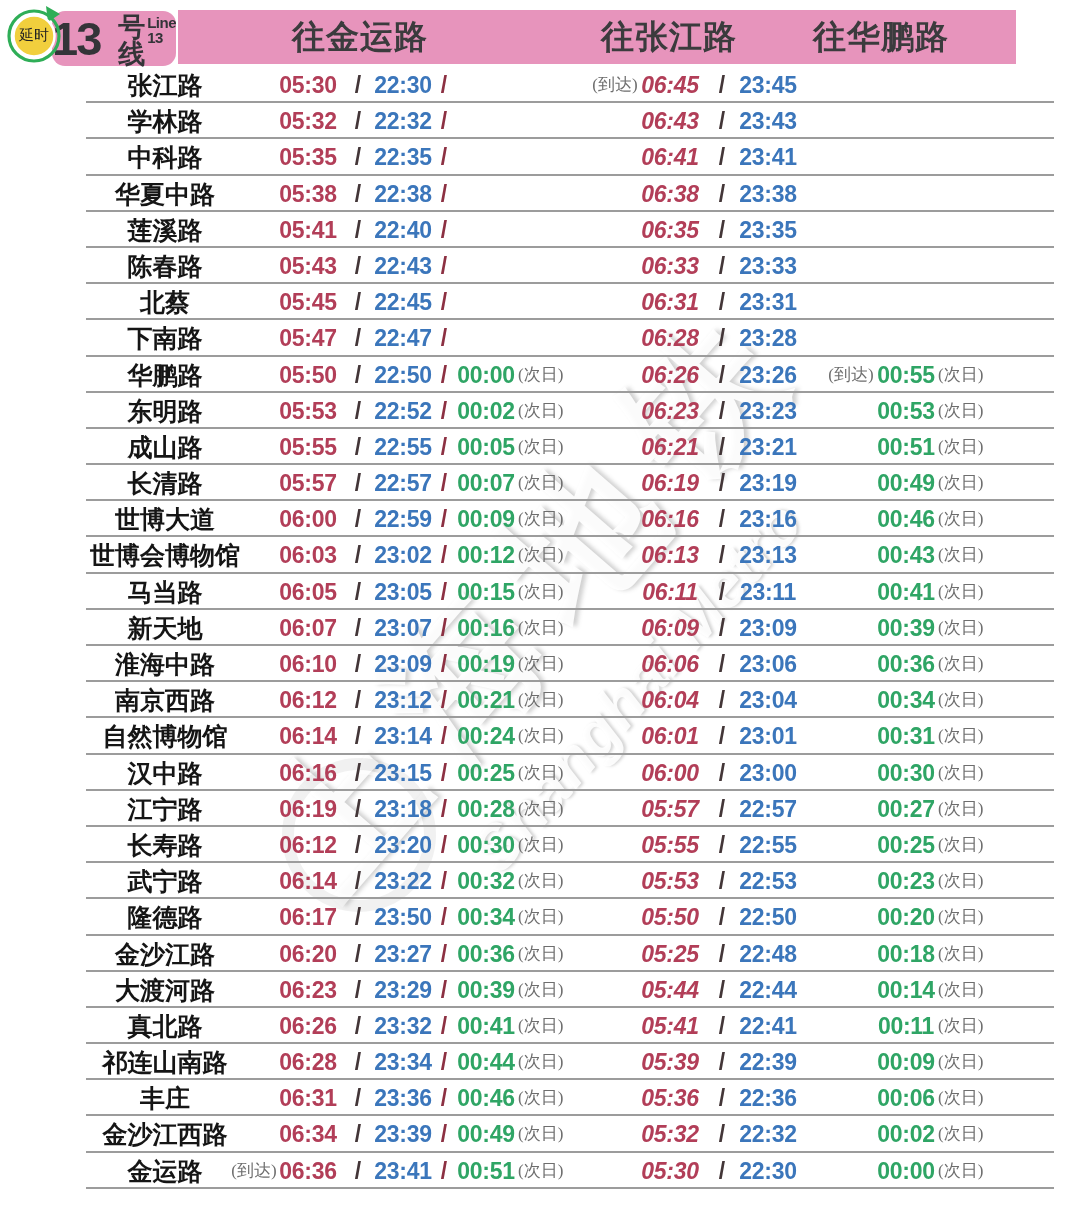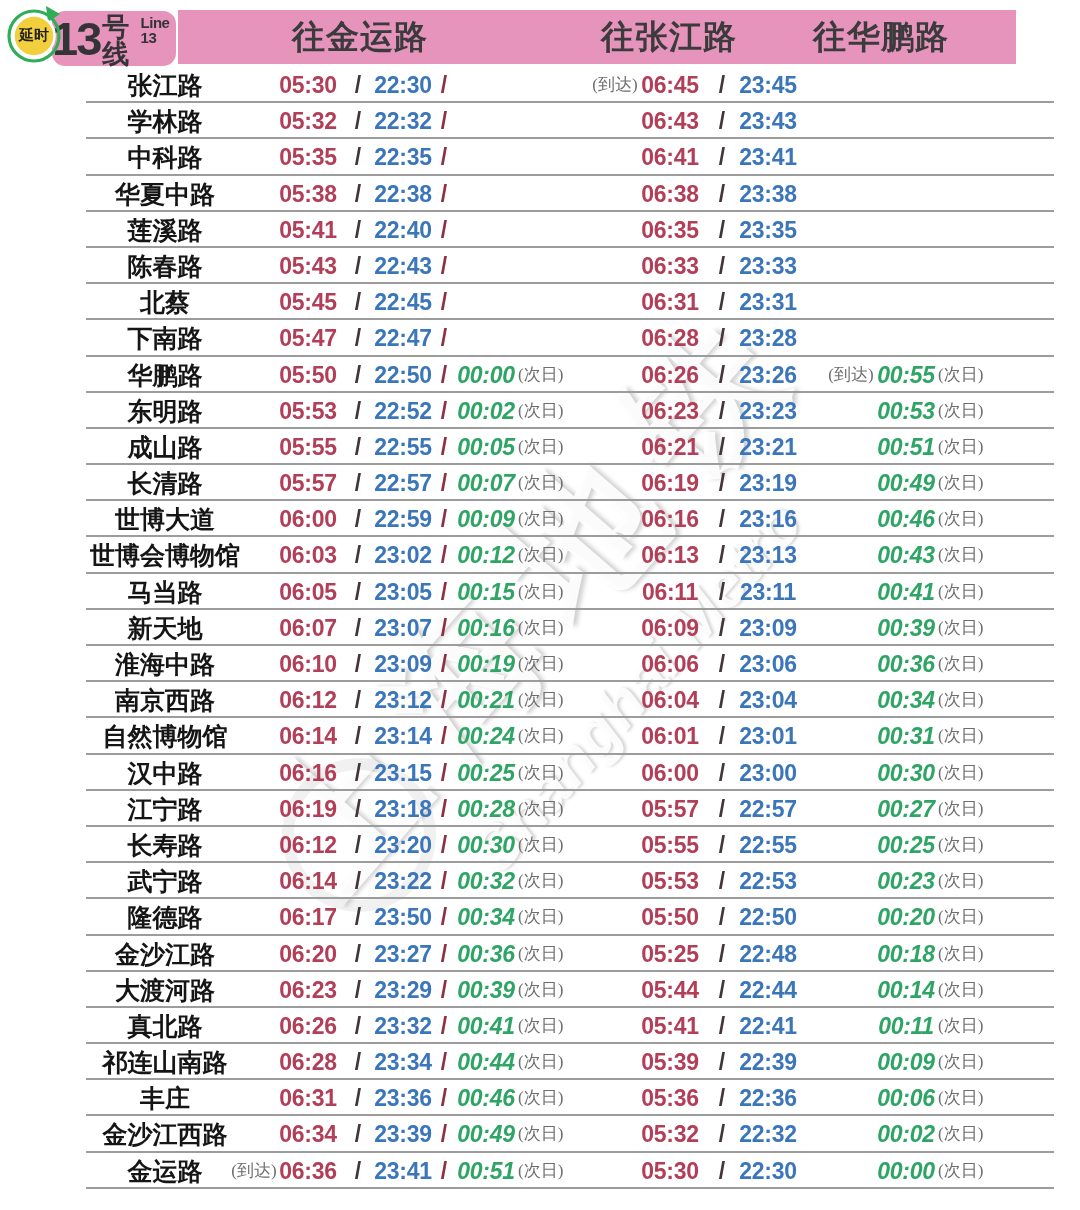--- a/index.html
+++ b/index.html
@@ -22,52 +22,52 @@
          color:rgba(255,255,255,0.9);text-shadow:2px 2px 3px rgba(90,90,90,0.25);}
   .wm-circle{position:absolute;left:282px;top:758px;width:130px;height:130px;
          border-radius:50%;border:12px solid rgba(150,150,150,0.13);
          box-shadow:inset 0 0 0 4px rgba(255,255,255,0.5);}
   
   .hdr{position:absolute;left:0;top:0;width:1080px;height:67px;z-index:2;}
   .delay-badge{position:absolute;left:5px;top:5px;width:58px;height:58px;}
   .delay-badge svg{position:absolute;left:0;top:0;}
   .delay-label{position:absolute;left:0;top:0;width:58px;height:60px;
         display:flex;align-items:center;justify-content:center;
-        font-size:15px;font-weight:bold;color:#222;letter-spacing:0;}
+        font-size:15px;font-weight:normal;color:#222;letter-spacing:0;}
   .line-badge{position:absolute;left:52px;top:11px;width:124px;height:55px;
         background:var(--pink);border-radius:13px;
-        display:flex;align-items:center;justify-content:flex-start;gap:2px;z-index:-1;
+        display:flex;align-items:center;justify-content:flex-start;gap:18px;z-index:-1;
         color:var(--ink);}
   .line-num{font-size:47px;font-weight:bold;line-height:55px;letter-spacing:-2px;}
   .line-stack{display:flex;flex-direction:row;align-items:flex-start;line-height:1;margin-top:4px;}
   .line-suffix{font-size:27px;font-weight:bold;letter-spacing:-1px;}
   .line-en{font-size:15px;font-weight:bold;margin-top:1px;letter-spacing:-0.5px;}
   .dir-bar{position:absolute;left:178px;top:10px;width:838px;height:54px;background:var(--pink);}
   .dir{position:absolute;top:0;height:54px;line-height:54px;width:200px;text-align:center;
        font-family:"Liberation Serif",serif;font-weight:bold;font-size:33px;color:#3b3b3d;
        letter-spacing:1px;white-space:nowrap;}
   .dir1{left:82px;} .dir2{left:391px;} .dir3{left:603px;}
   
   .rows{position:absolute;left:0;top:67px;width:1080px;z-index:1;margin-left:38px;}
   .row{position:relative;height:36.2px;}
   .row::after{content:"";position:absolute;left:48px;right:64px;bottom:0;height:2px;
        background:var(--divider);}
   .row span{position:absolute;top:0;height:36.2px;line-height:36.2px;white-space:nowrap;}
   .station{left:27px;width:200px;text-align:center;font-size:25px;font-weight:bold;color:#151515;}
   .time{font-size:23px;font-weight:bold;letter-spacing:-0.3px;text-align:center;}
-  .red{color:var(--red);} .blue{color:var(--blue);} .green{color:var(--green);font-style:italic;}
+  .red{color:var(--red);} .blue{color:var(--blue);} .green{color:var(--green);}
   .slash{font-size:23px;font-weight:bold;text-align:center;}
   .s1,.s3{color:var(--slash1);} .s2{color:var(--slash2);}
   .note{font-family:"Liberation Serif",serif;font-size:17px;color:var(--gray);text-align:center;}
   .c1{left:240px;width:60px;} .s1{left:312px;width:16px;}
   .c2{left:335px;width:60px;} .s2{left:398px;width:16px;}
   .c3{left:418px;width:60px;} .n1{left:480px;width:64px;text-align:left;}
   .arr1{left:188px;width:56px;}
   .arr2{left:550px;width:54px;}
-  .c4{left:602px;width:60px;} .s3{left:676px;width:16px;}
+  .c4{left:602px;width:60px;font-style:italic;} .s3{left:676px;width:16px;}
   .c5{left:700px;width:60px;}
   .arr3{left:786px;width:54px;}
   .c6{left:838px;width:60px;} .n2{left:900px;width:56px;text-align:left;}
 </style>
 </head>
 <body>
 
 <div class="watermark">
   <div class="wm-rot">
     <div class="wm-cn">上海地铁</div>

